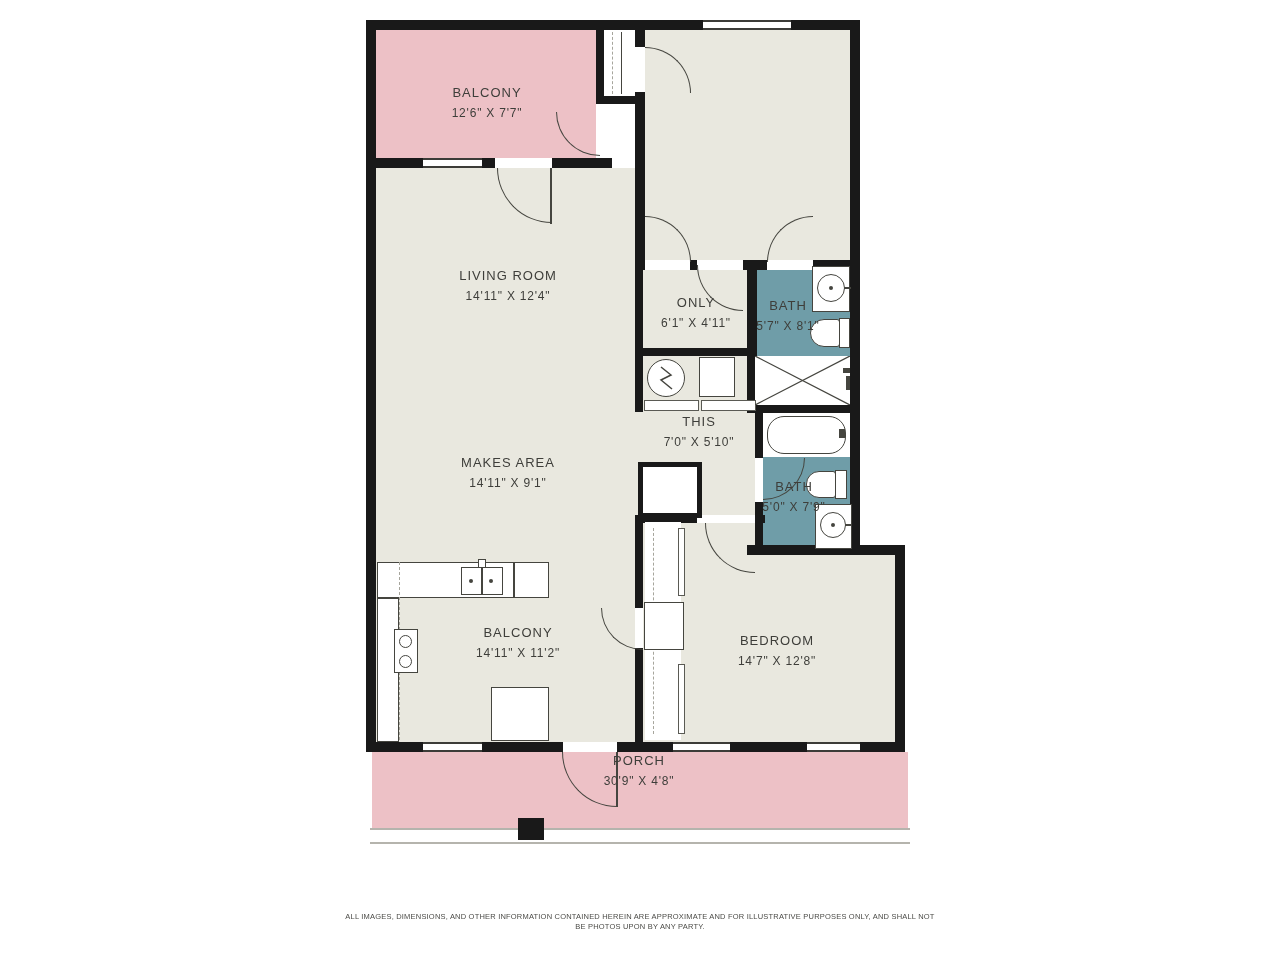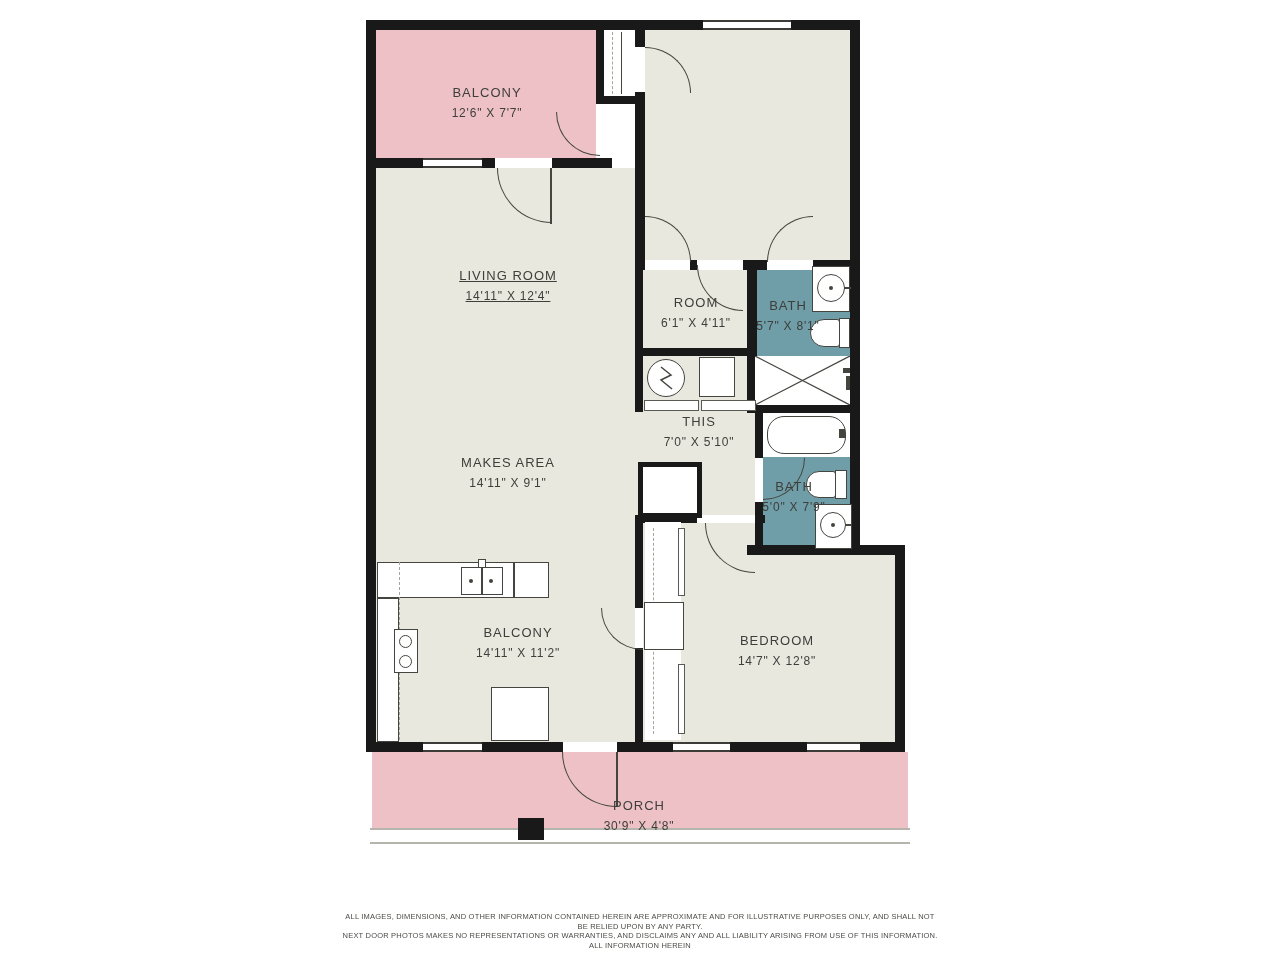--- a/index.html
+++ b/index.html
@@ -156,26 +156,26 @@
   <div class="fx circle" style="left:820px;top:512px;width:26px;height:26px;"></div>
   <div class="dot" style="left:831px;top:523px;width:4px;height:4px;"></div>
   <div class="line" style="left:845px;top:524px;width:7px;height:2px;"></div>
 
   <div class="wall" style="left:518px;top:818px;width:26px;height:22px;"></div>
 
   <div class="rlabel" style="left:487px;top:85px;">
     <div class="rname">BALCONY</div>
     <div class="rdims">12'6" X 7'7"</div>
   </div>
-  <div class="rlabel" style="left:508px;top:268px;text-decoration:underline;">
+  <div class="rlabel" style="left:508px;top:268px;">
     <div class="rname">LIVING ROOM</div>
     <div class="rdims">14'11" X 12'4"</div>
   </div>
   <div class="rlabel" style="left:696px;top:295px;">
-    <div class="rname">ROOM</div>
+    <div class="rname">ONLY</div>
     <div class="rdims">6'1" X 4'11"</div>
   </div>
   <div class="rlabel" style="left:788px;top:298px;">
     <div class="rname">BATH</div>
     <div class="rdims">5'7" X 8'1"</div>
   </div>
   <div class="rlabel" style="left:699px;top:414px;">
     <div class="rname">THIS</div>
     <div class="rdims">7'0" X 5'10"</div>
   </div>
@@ -188,23 +188,22 @@
     <div class="rdims">5'0" X 7'9"</div>
   </div>
   <div class="rlabel" style="left:518px;top:625px;">
     <div class="rname">BALCONY</div>
     <div class="rdims">14'11" X 11'2"</div>
   </div>
   <div class="rlabel" style="left:777px;top:633px;">
     <div class="rname">BEDROOM</div>
     <div class="rdims">14'7" X 12'8"</div>
   </div>
-  <div class="rlabel" style="left:639px;top:798px;">
+  <div class="rlabel" style="left:639px;top:753px;">
     <div class="rname">PORCH</div>
     <div class="rdims">30'9" X 4'8"</div>
   </div>
 
   <div class="disclaimer" style="top:912px;">
-    <div>ALL IMAGES, DIMENSIONS, AND OTHER INFORMATION CONTAINED HEREIN ARE APPROXIMATE AND FOR ILLUSTRATIVE PURPOSES ONLY, AND SHALL NOT BE RELIED UPON BY ANY PARTY.</div>
-    <div>NEXT DOOR PHOTOS MAKES NO REPRESENTATIONS OR WARRANTIES, AND DISCLAIMS ANY AND ALL LIABILITY ARISING FROM USE OF THIS INFORMATION. ALL INFORMATION HEREIN</div>
+    <div>ALL IMAGES, DIMENSIONS, AND OTHER INFORMATION CONTAINED HEREIN ARE APPROXIMATE AND FOR ILLUSTRATIVE PURPOSES ONLY, AND SHALL NOT BE PHOTOS UPON BY ANY PARTY.</div>
   </div>
 
 </div>
 
 </body></html>

